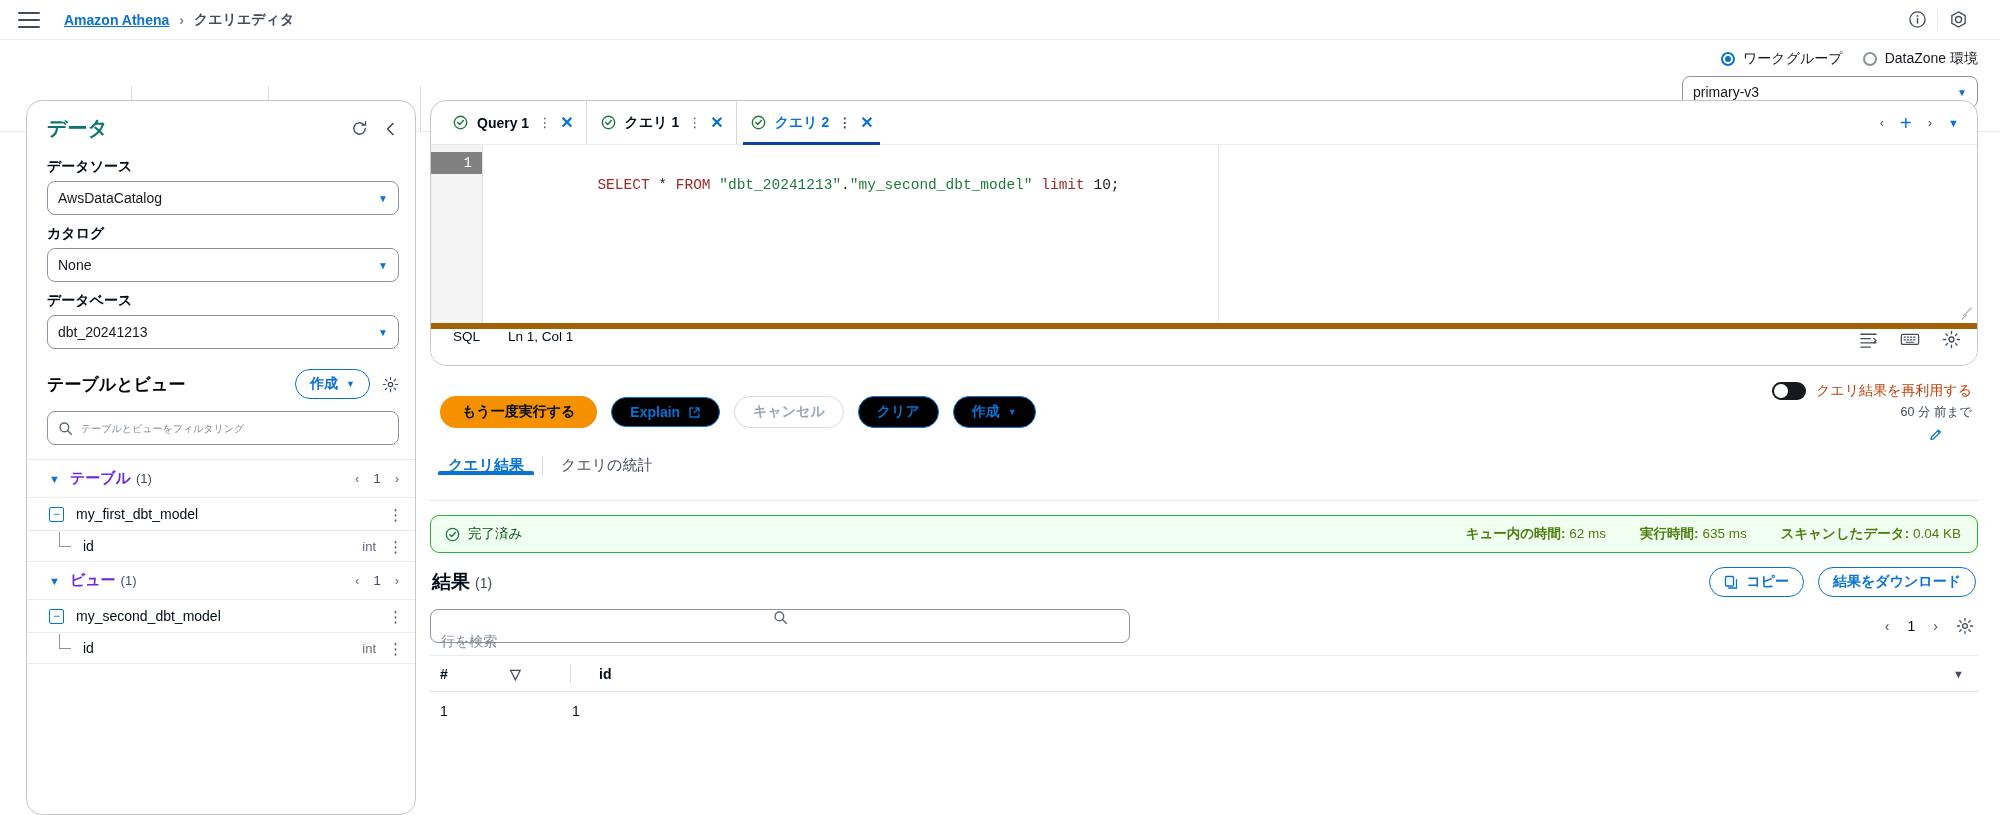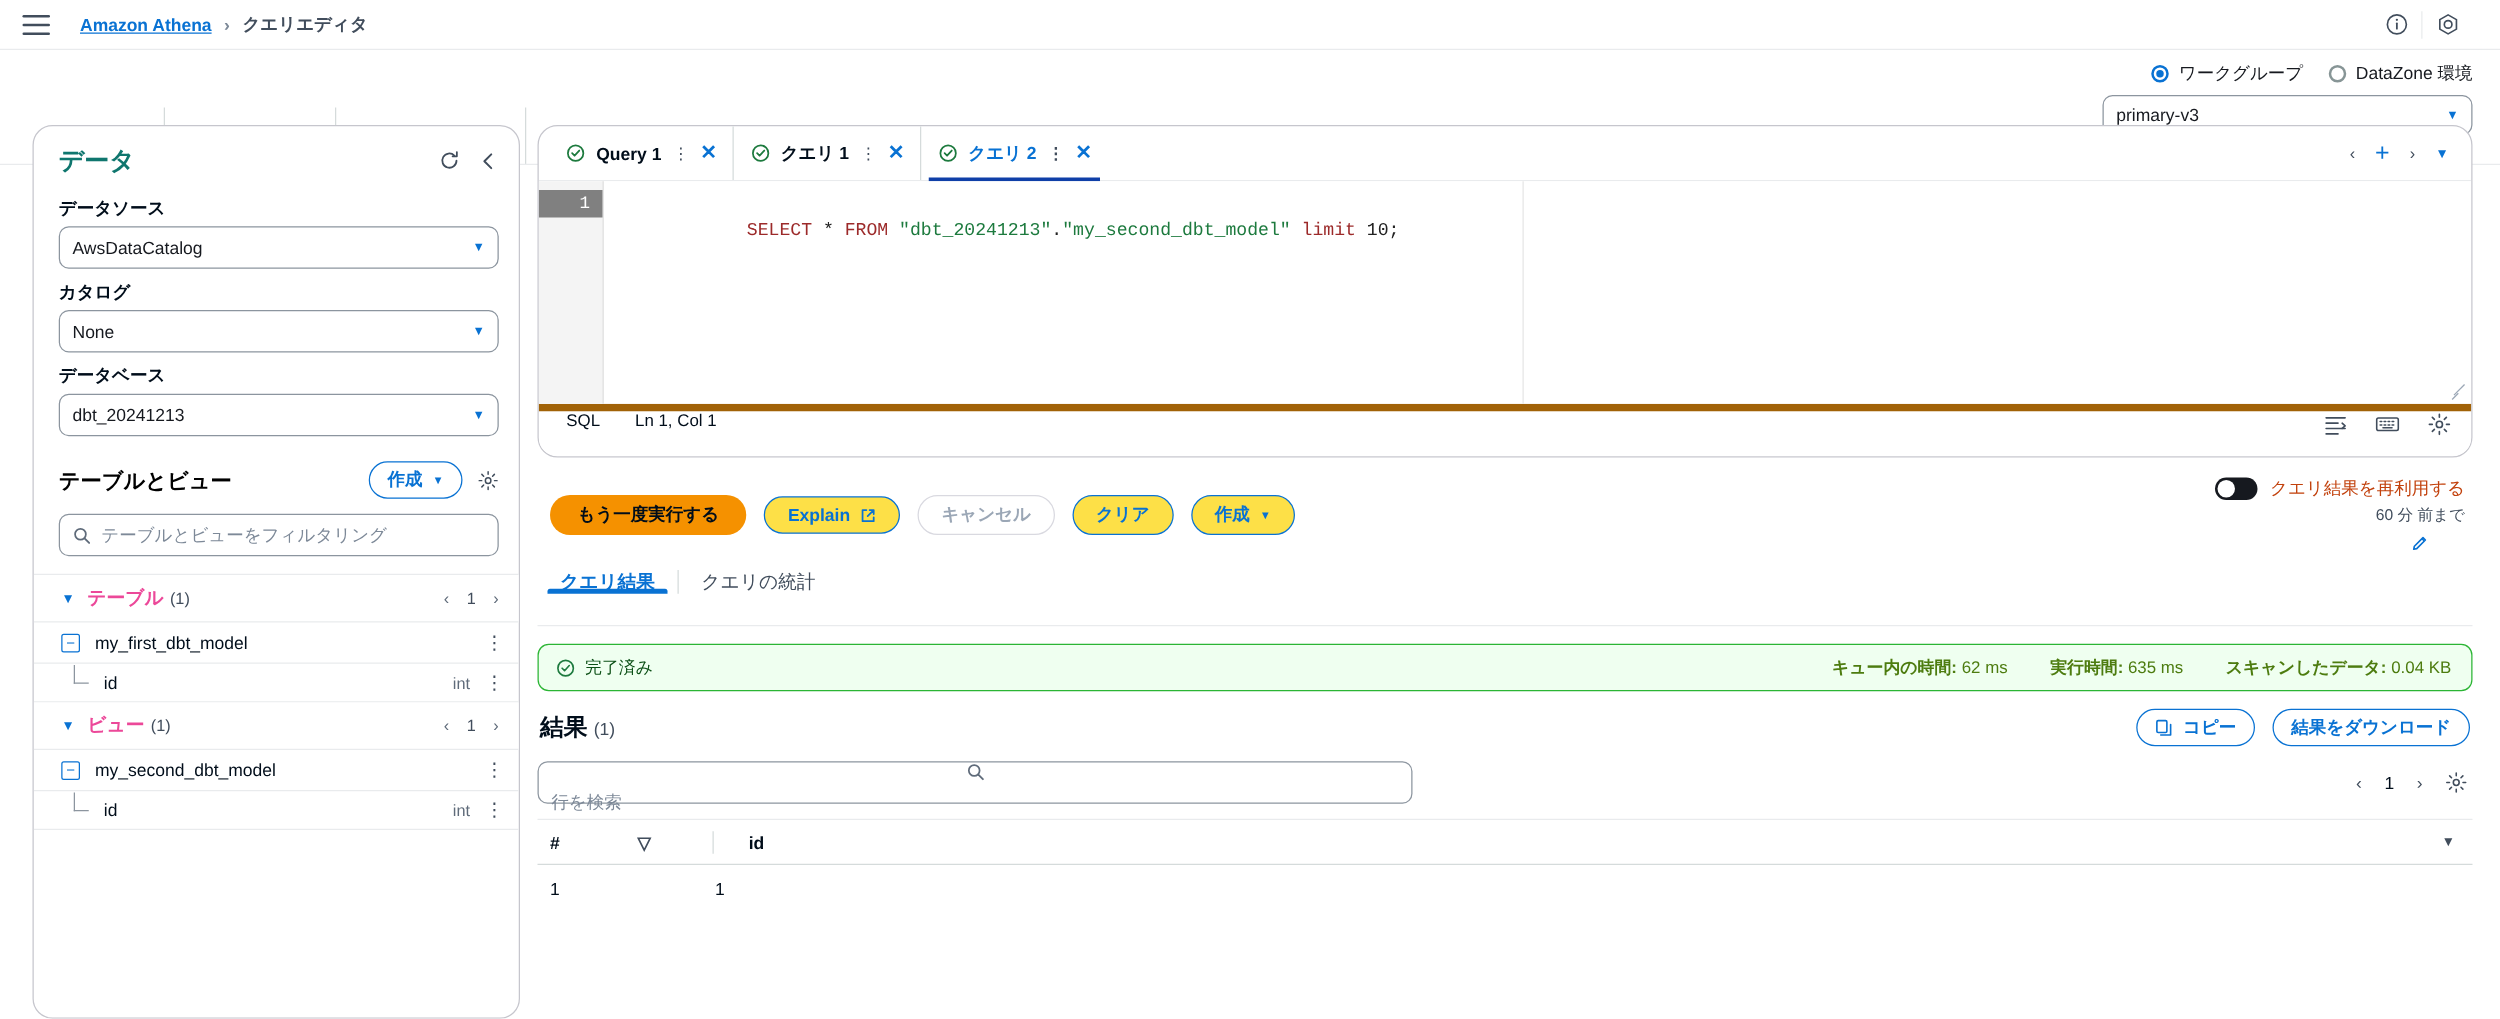--- a/index.html
+++ b/index.html
@@ -94,31 +94,31 @@
   .btn-outline {
     border: 1px solid #0972d3; border-radius: 18px; color: #0972d3; background: #fff;
     font-size: 14px; font-weight: bold; padding: 5px 14px; display:inline-flex; align-items:center; gap:8px;
     cursor: pointer; white-space: nowrap;
   }
   .search-box {
     margin: 6px 16px 0 20px; height: 34px; border: 1px solid #8c959f; border-radius: 8px;
     display: flex; align-items: center; gap: 8px; padding: 0 10px; background:#fff;
   }
   .search-box input {
-    border: none; outline: none; font-size: 14px; color: #16191f; width: 100%;
+    border: none; outline: none; font-size: 10px; color: #16191f; width: 100%;
     font-family: "Liberation Sans", sans-serif; background: transparent;
   }
   .search-box input::placeholder { color: #7d8998; }
   .tree { margin-top: 14px; border-top: 1px solid #e9ebed; }
   .tree-group {
     display: flex; align-items: center; padding: 9px 16px 9px 22px;
     border-bottom: 1px solid #e9ebed; background:#fff;
   }
   .tri { color: #0972d3; font-size: 11px; margin-right: 10px; }
-  .tree-group-label { font-size: 15px; font-weight: bold; color: #ec4899; }
+  .tree-group-label { font-size: 15px; font-weight: bold; color: #6d28d9; }
   .tree-count { font-size: 13px; color: #414d5c; margin-left: 5px; font-weight: normal;}
   .pager { margin-left: auto; display: flex; align-items: center; gap: 14px; color: #414d5c; font-size: 13px; }
   .pager .arrow { color: #5f6b7a; font-size: 13px; cursor: pointer; }
   .tree-item {
     display: flex; align-items: center; padding: 8px 12px 8px 22px;
     border-bottom: 1px solid #e9ebed;
   }
   .expander {
     width: 15px; height: 15px; border: 1px solid #0972d3; border-radius: 2px;
     display: flex; align-items: center; justify-content: center; color: #0972d3;
@@ -184,21 +184,21 @@
   }
   .status-row .s { font-size: 13.5px; color: #000d1a; }
   .status-icons { margin-left: auto; display: flex; align-items: center; gap: 22px; }
 
   .actions-row { display: flex; align-items: center; gap: 14px; padding: 16px 2px 10px 10px; }
   .btn-primary {
     background: #f59100; border: none; border-radius: 18px; color: #000d1a;
     font-size: 14px; font-weight: bold; padding: 7px 22px; cursor: pointer; white-space: nowrap;
   }
   .btn-secondary {
-    background: #fde047; border: 1px solid #0972d3; border-radius: 18px; color: #0972d3;
+    background: #000000; border: 1px solid #0972d3; border-radius: 18px; color: #0972d3;
     font-size: 14px; font-weight: bold; padding: 6px 18px; cursor: pointer;
     display: inline-flex; align-items: center; gap: 8px; white-space: nowrap;
   }
   .btn-disabled {
     background: #fff; border: 1px solid #d9d9e0; border-radius: 18px; color: #9ba7b6;
     font-size: 14px; font-weight: bold; padding: 6px 18px; cursor: default; white-space: nowrap;
   }
   .reuse-wrap { margin-left: auto; display: flex; flex-direction: column; align-items: flex-end; padding-right: 4px; }
   .reuse-row { display: flex; align-items: center; gap: 10px; }
   .toggle {

